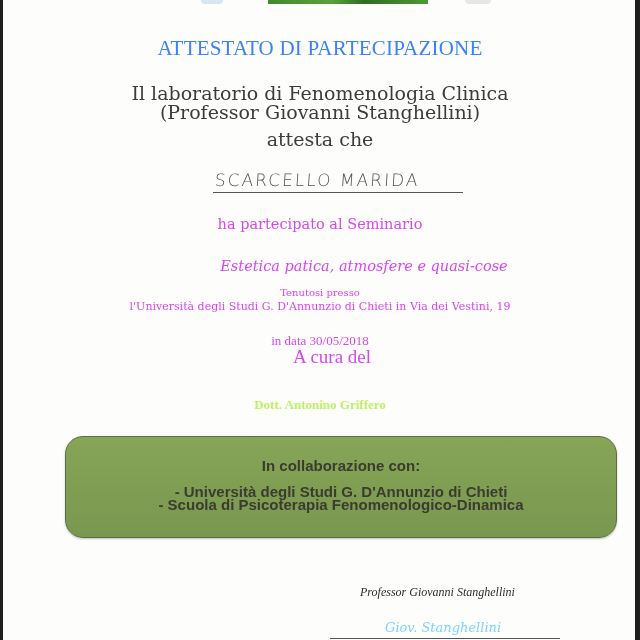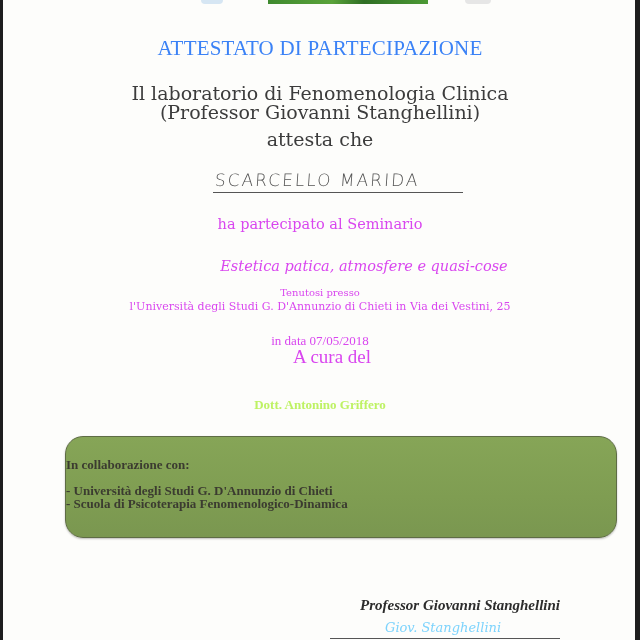--- a/index.html
+++ b/index.html
@@ -17,23 +17,23 @@
   .name-line { position:absolute; left:213px; top:192px; width:250px; border-top:1px solid #555; }
   .name-hand { position:absolute; left:215px; top:170px; font-family:"DejaVu Sans", sans-serif; font-size:17px; letter-spacing:2px; color:#555; font-weight:300; transform:skewX(-4deg); }
   .partecipato { top:216px; font-family:"DejaVu Serif", serif; font-size:14.5px; }
   .seminar { top:258px; font-family:"DejaVu Serif", serif; font-style:italic; font-size:14.5px;margin-left:44px; }
   .tenutosi { top:287px; font-family:"DejaVu Serif", serif; font-size:10px; }
   .univ { top:300px; font-family:"DejaVu Serif", serif; font-size:11px; }
   .data { top:333px; font-size:13px; }
   .acura { top:346px; font-size:19px;padding-left:12px; }
   .dott { top:397px; font-size:13px; font-weight:bold; color:#bef264; }
   .green-box { position:absolute; left:65px; top:436px; width:550px; height:100px; border-radius:18px; background:linear-gradient(180deg,#86a557 0%,#7f9d52 60%,#7a9750 100%); border:1.5px solid #5e6c45; box-shadow:0 1px 2px rgba(0,0,0,0.25); }
-  .gb-text { position:absolute; left:0; width:100%; text-align:left; color:#3b3b30; font-weight:bold; font-size:13px; font-family:Liberation Serif, serif; }
+  .gb-text { position:absolute; left:0; width:100%; text-align:center; color:#3b3b30; font-weight:bold; font-size:15px; font-family:Liberation Sans, sans-serif; }
   .gb1 { top:20px; } .gb2 { top:46px; } .gb3 { top:59px; }
-  .sig-name { position:absolute; left:360px; top:585px; font-style:italic; font-weight:bold; font-size:15px; color:#2c2c2c;margin-top:12px; }
+  .sig-name { position:absolute; left:360px; top:585px; font-style:italic; font-weight:normal; font-size:12px; color:#2c2c2c; }
   .sig-hand { position:absolute; left:385px; top:620px; font-family:"DejaVu Serif", serif; font-style:italic; font-size:13px; color:#7dd3fc; }
   .sig-line { position:absolute; left:330px; top:638px; width:230px; border-top:1px solid #555; }
 </style>
 </head>
 <body>
 
 <div class="page">
   <div class="logo-strip logo-left"></div>
   <div class="logo-strip logo-center"></div>
   <div class="logo-strip logo-right"></div>
@@ -43,22 +43,22 @@
 <div class="center sub l1">Il laboratorio di Fenomenologia Clinica</div>
 <div class="center sub l2">(Professor Giovanni Stanghellini)</div>
 <div class="center sub l3">attesta che</div>
 
 <div class="name-hand">SCARCELLO MARIDA</div>
 <div class="name-line"></div>
 
 <div class="center partecipato">ha partecipato al Seminario</div>
 <div class="center seminar">Estetica patica, atmosfere e quasi-cose</div>
 <div class="center tenutosi">Tenutosi presso</div>
-<div class="center univ">l'Università degli Studi G. D'Annunzio di Chieti in Via dei Vestini, 25</div>
-<div class="center data">in data 07/05/2018</div>
+<div class="center univ">l'Università degli Studi G. D'Annunzio di Chieti in Via dei Vestini, 19</div>
+<div class="center data">in data 30/05/2018</div>
 <div class="center acura">A cura del</div>
 <div class="center dott">Dott. Antonino Griffero</div>
 
 <div class="green-box">
   <div class="gb-text gb1">In collaborazione con:</div>
   <div class="gb-text gb2">- Università degli Studi G. D'Annunzio di Chieti</div>
   <div class="gb-text gb3">- Scuola di Psicoterapia Fenomenologico-Dinamica</div>
 </div>
 
 <div class="sig-name">Professor Giovanni Stanghellini</div>

